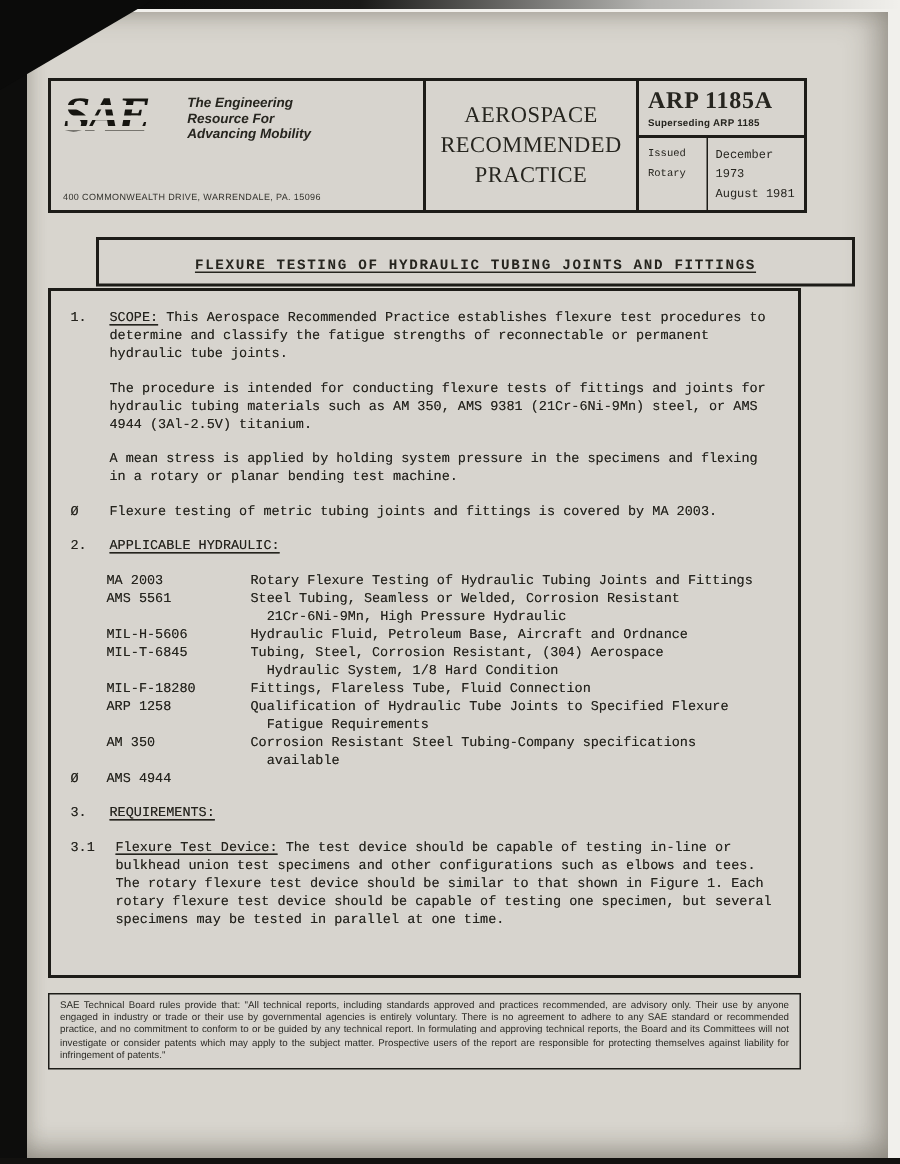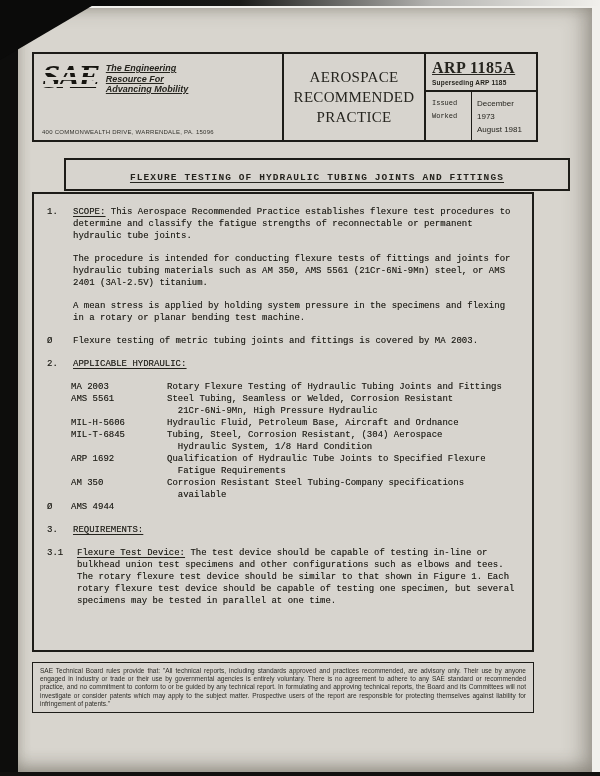--- a/index.html
+++ b/index.html
@@ -25,30 +25,30 @@
   
   .header-box{left:18px;top:44px;width:502px;height:86px;}
   .hdr{display:flex;height:100%;}
   .hdr-col1{flex:0 0 234px;position:relative;padding:8px 6px 4px 8px;}
   .hdr-col2{flex:0 0 140px;border-left:2px solid #1d1c18;display:flex;align-items:center;justify-content:center;text-align:center;}
   .hdr-col3{flex:1;border-left:2px solid #1d1c18;display:flex;flex-direction:column;}
   .doc-type{font-family:"Liberation Serif",serif;font-size:15px;line-height:20px;white-space:pre-line;letter-spacing:.3px;}
   .sae-logo{position:relative;display:inline-block;font:italic 700 33px "Liberation Serif",serif;letter-spacing:-2px;color:#161510;line-height:30px;}
   .sae-logo i{position:absolute;left:-2px;right:-2px;height:2.5px;background:#d8d5ce;}
   .sae-logo i.s1{top:8px}.sae-logo i.s2{top:15px}.sae-logo i.s3{top:22px}
-  .tagline{display:inline-block;vertical-align:top;margin-left:3px;margin-top:1px;
-    font:italic 700 9px "Liberation Sans",sans-serif;line-height:10.5px;white-space:pre-line;text-decoration:underline;}
+  .tagline{display:inline-block;vertical-align:top;margin-left:22px;margin-top:1px;
+    font:italic 700 9px "Liberation Sans",sans-serif;line-height:10.5px;white-space:pre-line;}
   .address{position:absolute;left:8px;bottom:5px;font-size:6px;letter-spacing:.25px;color:#33322c;}
   .arp-cell{padding:5px 6px 4px 6px;border-bottom:2px solid #1d1c18;}
-  .arp-num{font:700 16px "Liberation Serif",serif;letter-spacing:.5px;text-decoration:underline;}
+  .arp-num{font:700 16px "Liberation Serif",serif;letter-spacing:.5px;}
   .superseding{font:700 6.5px "Liberation Sans",sans-serif;margin-top:2px;letter-spacing:.2px;}
   .dates-cell{flex:1;display:flex;}
   .date-labels{flex:0 0 36px;border-right:1.5px solid #1d1c18;padding:5px 3px 0 6px;
     font-family:Liberation Mono, monospace;font-size:7px;line-height:13px;}
-  .date-values{flex:1;padding:5px 3px 0 5px;font-family:Liberation Sans, sans-serif;font-size:8px;line-height:13px;}
+  .date-values{flex:1;padding:5px 3px 0 5px;font-family:Liberation Mono, monospace;font-size:8px;line-height:13px;}
   
   .title-box{left:18px;top:150px;width:502px;padding:6px 0 5px 0;text-align:center;margin-left:32px;}
   .title-text{font-family:"Liberation Mono",monospace;font-size:9.5px;font-weight:700;letter-spacing:1.1px;
     text-decoration:underline;text-underline-offset:2px;}
   
   .body-box{left:18px;top:184px;width:502px;height:460px;padding:12px 13px;box-sizing:border-box;}
   .doc-body{font-family:"Liberation Mono",monospace;font-size:9px;line-height:12px;color:#24231d;
     text-shadow:0 0 .4px rgba(38,37,31,.55);}
   .row{display:flex;margin-bottom:11px;}
   .row .num{flex:0 0 26px;}
@@ -98,21 +98,21 @@
 PRACTICE</div>
       </div>
       <div class="hdr-col3">
         <div class="arp-cell">
           <div class="arp-num">ARP 1185A</div>
           <div class="superseding">Superseding ARP 1185</div>
         </div>
         <div class="dates-cell">
           <div class="date-labels">
             <div>Issued</div>
-            <div>Worked</div>
+            <div>Rotary</div>
           </div>
           <div class="date-values">
             <div>December 1973</div>
             <div>August 1981</div>
           </div>
         </div>
       </div>
     </div>
   </div>
 
@@ -123,21 +123,21 @@
   <div class="frame body-box">
     <div class="doc-body">
 
       <div class="row">
         <span class="num">1.</span>
         <div class="txt"><span class="u">SCOPE:</span> <span>This Aerospace Recommended Practice establishes flexure test procedures to determine and classify the fatigue strengths of reconnectable or permanent hydraulic tube joints.</span></div>
       </div>
 
       <div class="row cont">
         <span class="num"></span>
-        <div class="txt">The procedure is intended for conducting flexure tests of fittings and joints for hydraulic tubing materials such as AM 350, AMS 5561 (21Cr-6Ni-9Mn) steel, or AMS 2401 (3Al-2.5V) titanium.</div>
+        <div class="txt">The procedure is intended for conducting flexure tests of fittings and joints for hydraulic tubing materials such as AM 350, AMS 9381 (21Cr-6Ni-9Mn) steel, or AMS 4944 (3Al-2.5V) titanium.</div>
       </div>
 
       <div class="row cont">
         <span class="num"></span>
         <div class="txt">A mean stress is applied by holding system pressure in the specimens and flexing in a rotary or planar bending test machine.</div>
       </div>
 
       <div class="row">
         <span class="num">Ø</span>
         <div class="txt">Flexure testing of metric tubing joints and fittings is covered by MA 2003.</div>
@@ -166,21 +166,26 @@
           <span class="doc-desc">Hydraulic Fluid, Petroleum Base, Aircraft and Ordnance</span>
         </div>
         <div class="doc-row">
           <span class="doc-marker"></span>
           <span class="doc-id">MIL-T-6845</span>
           <span class="doc-desc">Tubing, Steel, Corrosion Resistant, (304) Aerospace
   Hydraulic System, 1/8 Hard Condition</span>
         </div>
         <div class="doc-row">
           <span class="doc-marker"></span>
-          <span class="doc-id">ARP 1692</span>
+          <span class="doc-id">MIL-F-18280</span>
+          <span class="doc-desc">Fittings, Flareless Tube, Fluid Connection</span>
+        </div>
+        <div class="doc-row">
+          <span class="doc-marker"></span>
+          <span class="doc-id">ARP 1258</span>
           <span class="doc-desc">Qualification of Hydraulic Tube Joints to Specified Flexure
   Fatigue Requirements</span>
         </div>
         <div class="doc-row">
           <span class="doc-marker"></span>
           <span class="doc-id">AM 350</span>
           <span class="doc-desc">Corrosion Resistant Steel Tubing-Company specifications
   available</span>
         </div>
         <div class="doc-row">

